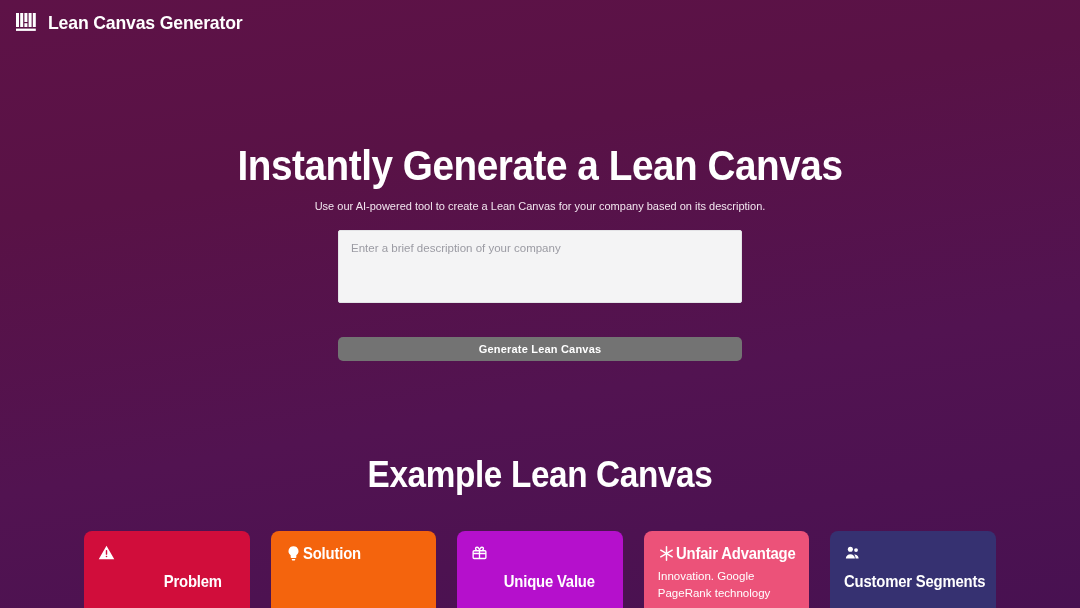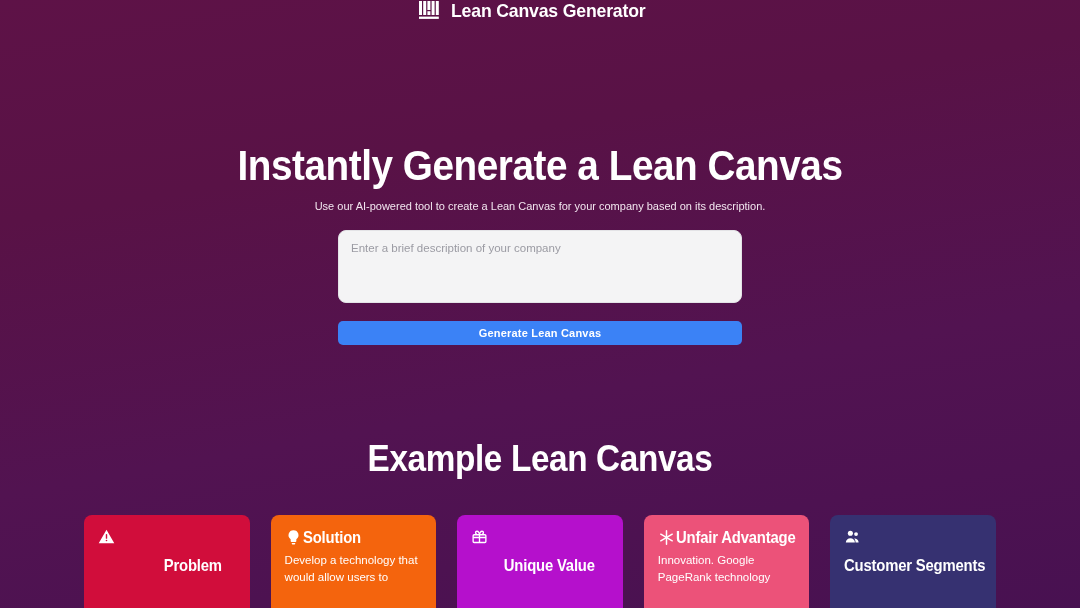--- a/index.html
+++ b/index.html
@@ -11,21 +11,20 @@
     position:relative;
   }
 
   
   .header {
     height:46px;
     display:flex;
     align-items:center;
     justify-content:space-between;
     padding:0 16px;
-    flex-direction:column;
   }
   .brand { display:flex; align-items:center; gap:10px; }
   .logo-icon { width:22px; height:20px; display:block; }
   .brand-name {
     font-size:19px;
     font-weight:bold;
     letter-spacing:-0.2px;
     color:#ffffff;
     font-stretch:condensed;
     transform:scaleX(0.93);
@@ -69,34 +68,34 @@
     font-size:11px;
     color:#f2e6ef;
     font-weight:normal;
   }
   .form { width:404px; margin:18px auto 0; }
   .desc-input {
     width:100%;
     height:73px;
     background:#f4f4f5;
     border:1px solid #e3e3e6;
-    border-radius:8px;
+    border-radius:2px;
     padding:11px 12px;
     font-family:"Liberation Sans", sans-serif;
     font-size:11.5px;
     color:#111;
     resize:none;
     outline:none;
   }
   .desc-input::placeholder { color:#9b9ba3; }
   .generate-btn {
-    margin-top:14px;
+    margin-top:30px;
     width:100%;
     height:24px;
-    background:#3b82f6;
+    background:#737373;
     color:#ffffff;
     border:none;
     border-radius:5px;
     font-family:"Liberation Sans", sans-serif;
     font-size:11px;
     font-weight:bold;
     letter-spacing:0.2px;
     cursor:pointer;
   }
 
@@ -194,21 +193,20 @@
 
     <div class="canvas-card" style="background:#f4640d">
       <div class="card-head-inline">
         <span class="card-icon-wrap">
           <svg class="card-icon" viewBox="0 0 24 24" fill="#fff" xmlns="http://www.w3.org/2000/svg">
             <path d="M12 1.6a7 7 0 0 0-4 12.75V17a1.2 1.2 0 0 0 1.2 1.2h5.6A1.2 1.2 0 0 0 16 17v-2.65A7 7 0 0 0 12 1.6Zm-2.4 18.1h4.8v1.1a1.1 1.1 0 0 1-1.1 1.1h-2.6a1.1 1.1 0 0 1-1.1-1.1v-1.1Z"></path>
           </svg>
         </span>
         <div class="card-title">Solution</div>
       </div>
-      <div class="card-body">Develop a technology that would allow users to</div>
     </div>
 
     <div class="canvas-card" style="background:#b510cc">
       <div class="card-head-stack">
         <span class="card-icon-wrap">
           <svg class="card-icon" viewBox="0 0 24 24" fill="none" stroke="#fff" stroke-width="1.9" xmlns="http://www.w3.org/2000/svg">
             <rect x="3" y="9.5" width="18" height="11" rx="1.4"></rect>
             <line x1="3" y1="13.4" x2="21" y2="13.4"></line>
             <line x1="12" y1="9.5" x2="12" y2="20.5"></line>
             <path d="M12 9.5C12 7 10.4 4.6 8.4 4.6a2 2 0 0 0 0 4"></path>

